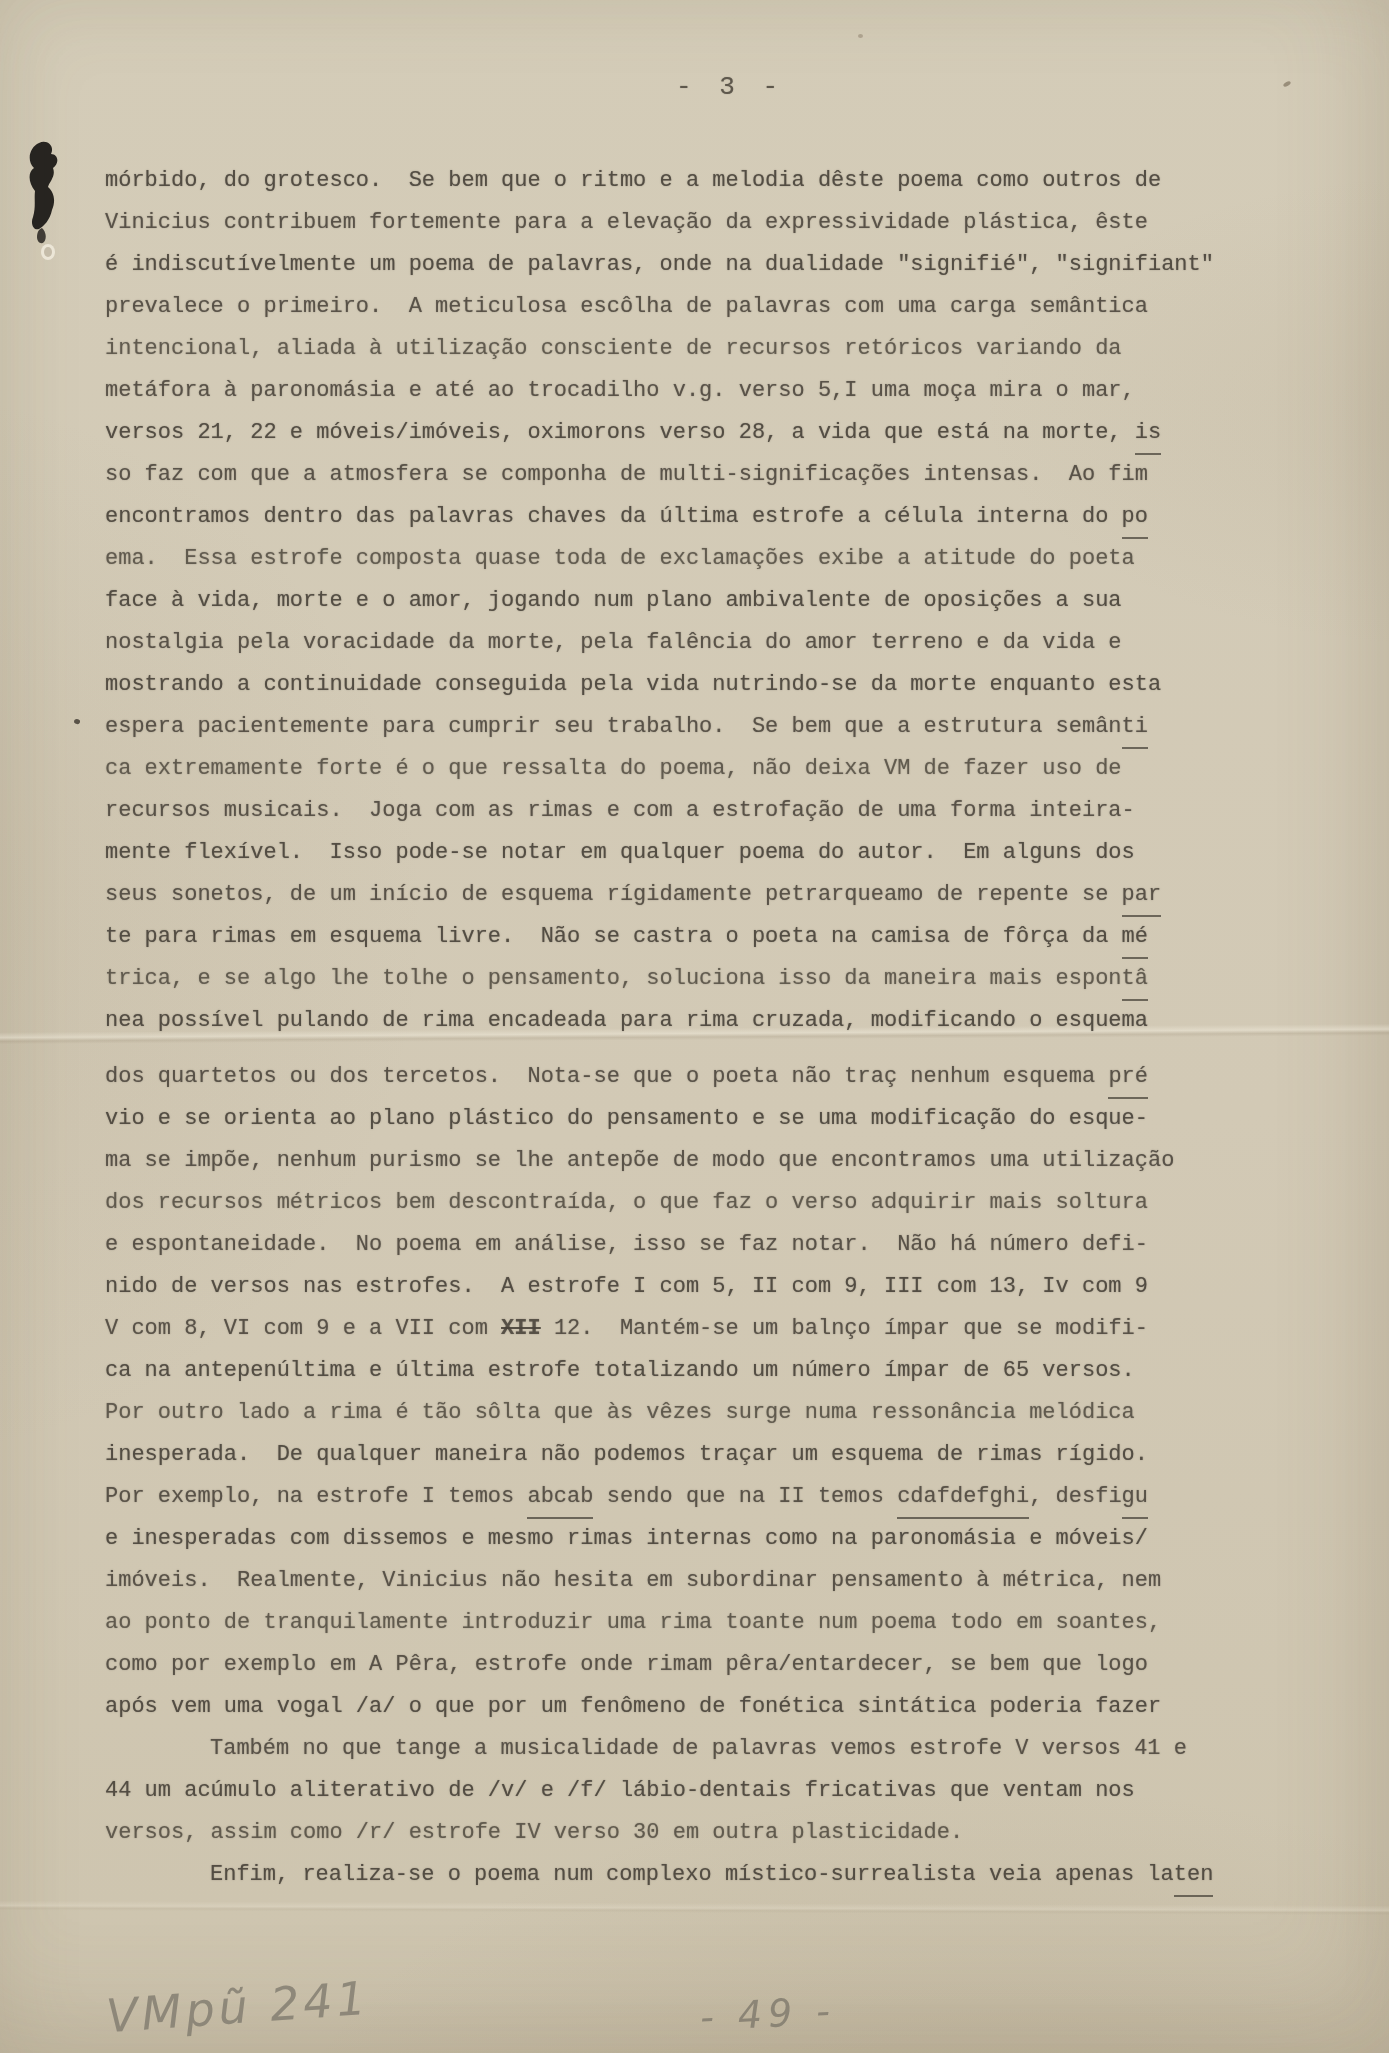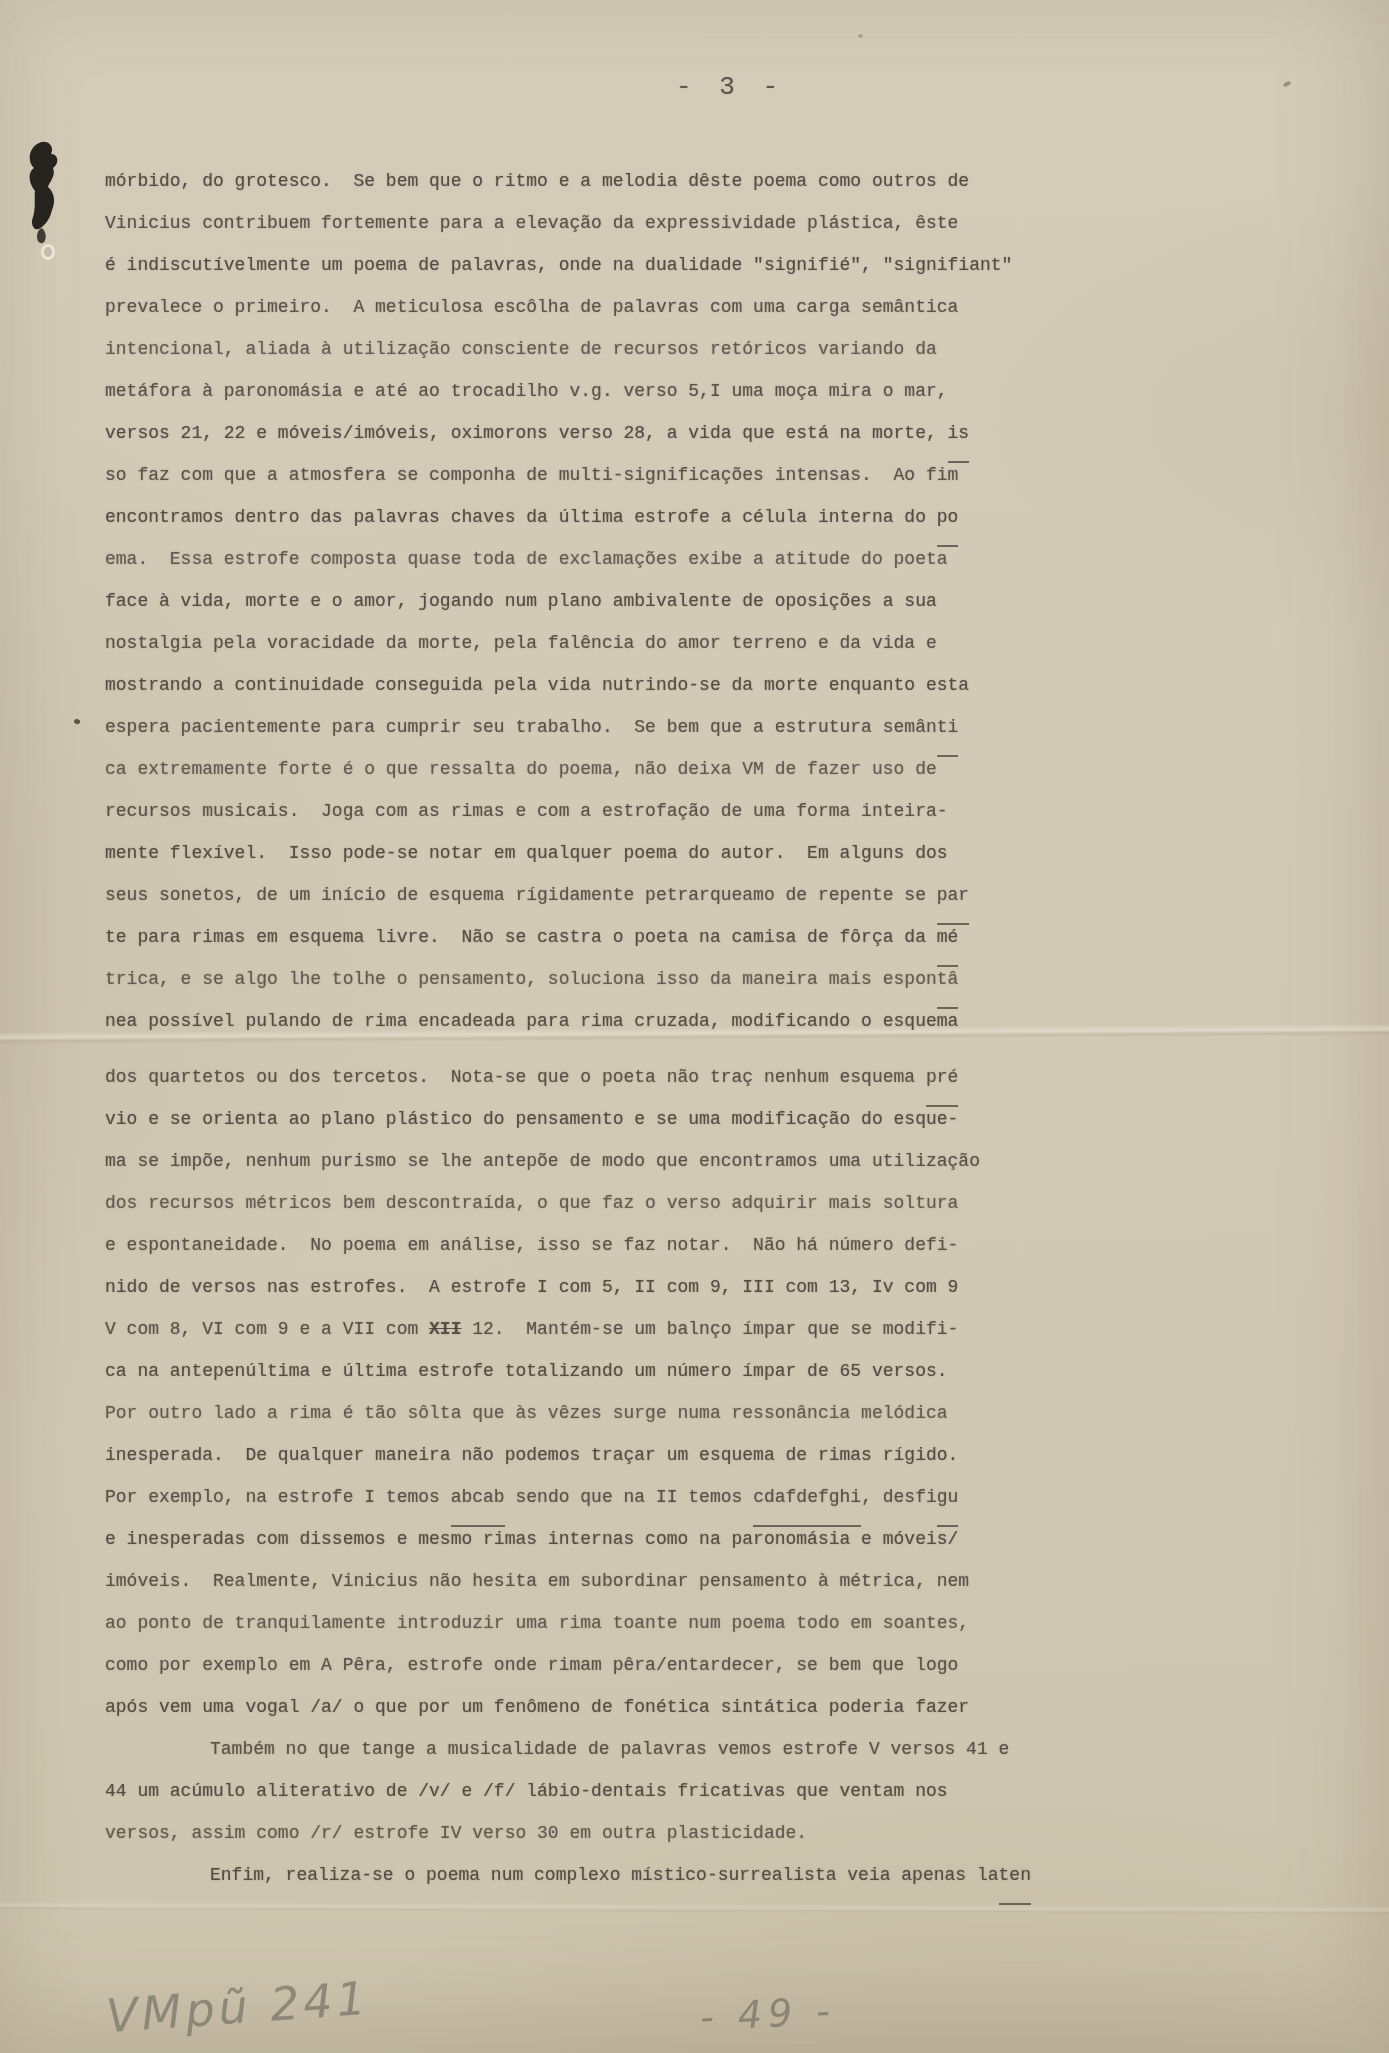--- a/index.html
+++ b/index.html
@@ -21,30 +21,30 @@
     text-align:center;
     font-size:26px;letter-spacing:6px;
     color:rgba(84,77,67,.85);
     text-shadow:0 0 1px rgba(84,77,67,.5);
   }
   .text-block{
     position:absolute;top:160px;left:105px;width:1284px;
   }
   .line{
     white-space:pre;
-    font-size:18px;
+    font-size:22px;
     line-height:42px;
     color:rgba(74,68,59,.88);
     text-shadow:0 0 1.3px rgba(74,68,59,.55);
   }
   .line:nth-child(2n){color:rgba(74,68,59,.80);}
   .line:nth-child(5n){color:rgba(78,72,62,.73);}
   .line.indent{padding-left:105px;}
   .line.gap{margin-top:14px;}
-  .u{border-bottom:2px solid rgba(74,68,59,.75);padding-bottom:18px;}
+  .u{border-bottom:2px solid rgba(74,68,59,.75);padding-bottom:8px;}
   .strike{text-decoration:line-through;font-weight:bold;}
   .ink-blot{position:absolute;left:22px;top:140px;}
   .margin-dot{
     position:absolute;left:74px;top:719px;width:6px;height:5px;
     background:rgba(60,54,46,.8);border-radius:60% 40% 55% 45%;
     transform:rotate(20deg);
   }
   .speck-a{
     position:absolute;left:1283px;top:82px;width:8px;height:4px;
     background:rgba(105,92,72,.55);border-radius:50%;transform:rotate(-30deg);

